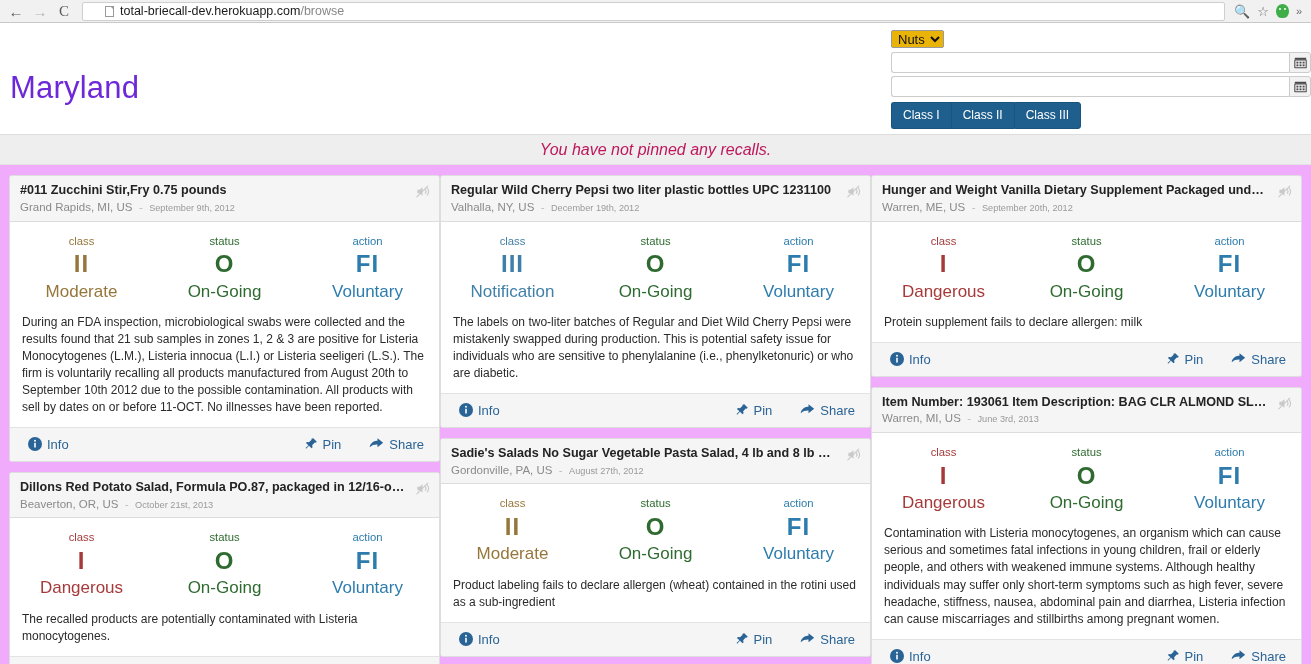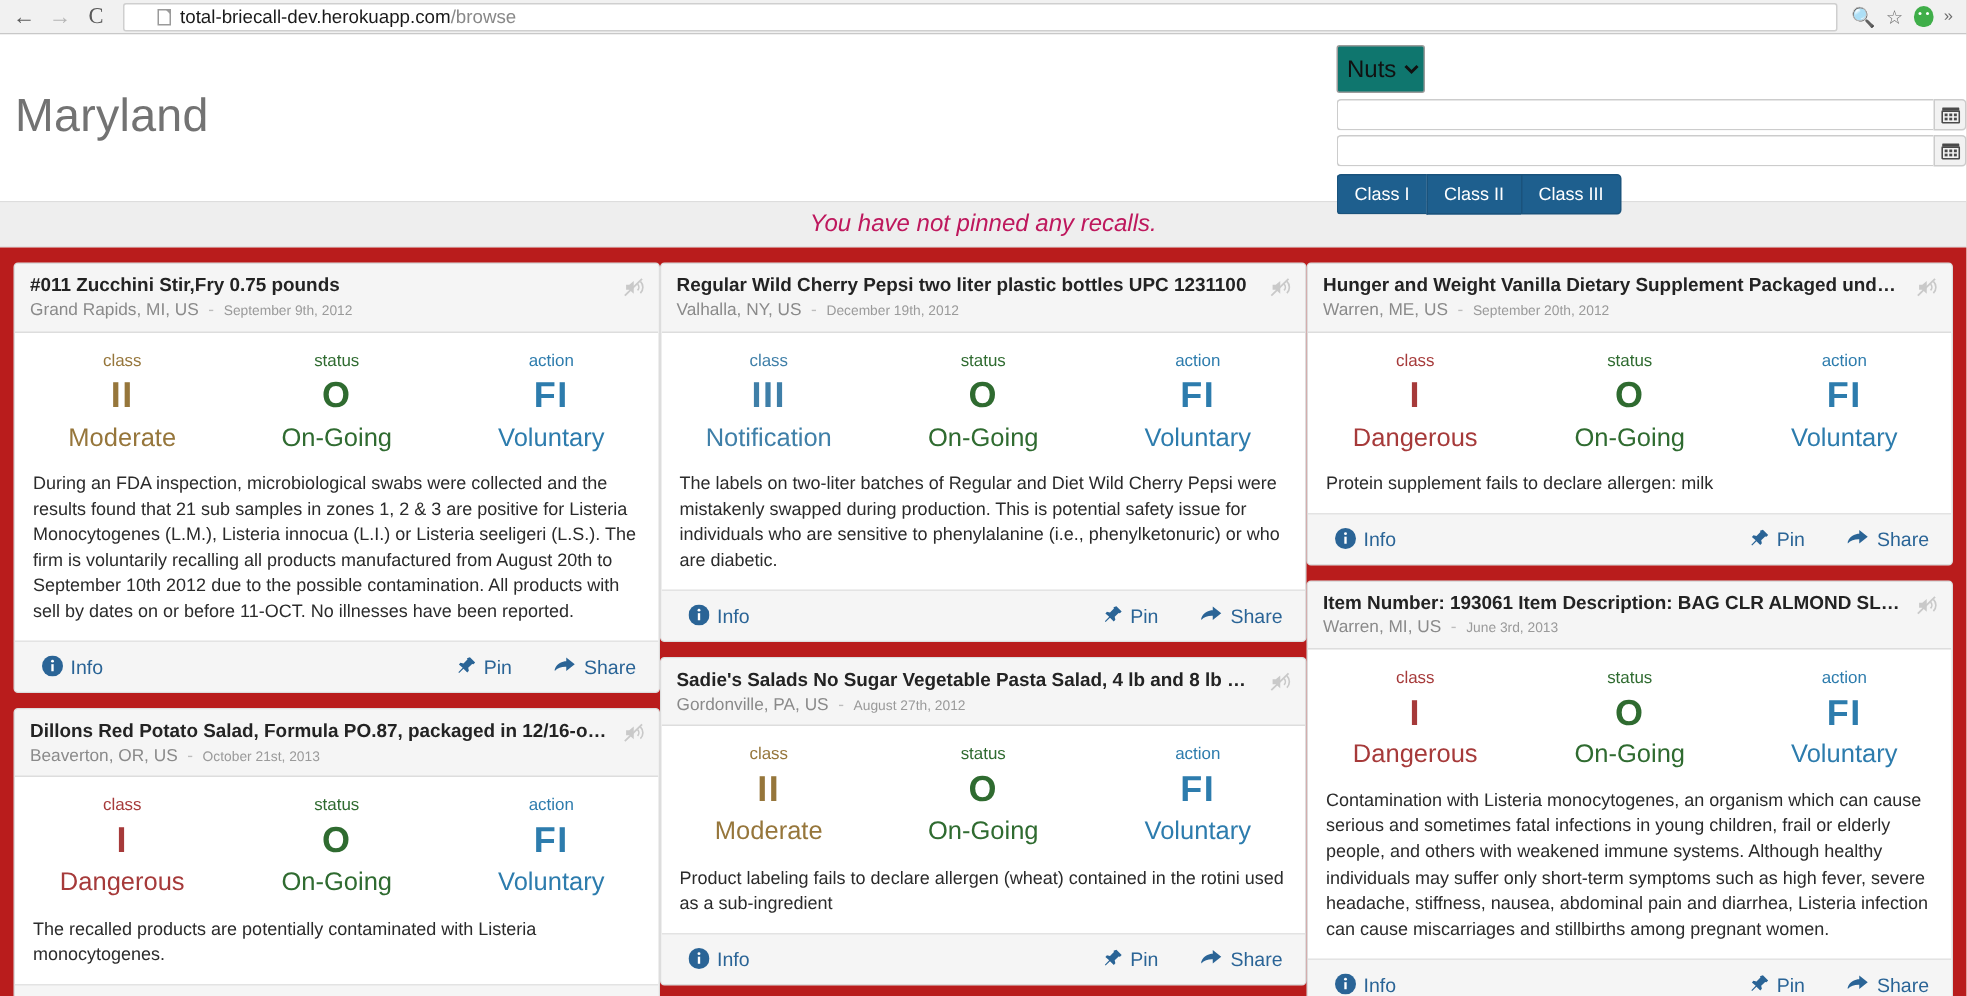--- a/index.html
+++ b/index.html
@@ -50,32 +50,32 @@
     background: #fff; border-radius: 50%;
   }
   .ext-dot::before { left: 3px; } .ext-dot::after { right: 3px; }
 
   
   .page-header {
     height: 112px; position: relative;
     background: #fff; border-bottom: 1px solid #dddddd;
   }
   .state-title {
-    position: absolute; left: 10px; top: 36px;
-    font-size: 31px; font-weight: 400; color: #737373;
+    position: absolute; left: 10px; top: 47px;
+    font-size: 31px; font-weight: 400; color: #6d28d9;
     letter-spacing: 0.2px;
   }
   .filters {
     position: absolute; right: 0px; top: 7px;
     width: 420px;
   }
   .cat-select {
     font-family: "Liberation Sans", sans-serif;
-    font-size: 16px; height: 32px; padding: 0 2px;
-    border: 1px solid #9b9b9b; background: #0f766e; color: #111;
+    font-size: 13px; height: 18px; padding: 0 2px;
+    border: 1px solid #9b9b9b; background: #eab308; color: #111;
     border-radius: 2px; margin-bottom: 4px;
   }
   .date-row { display: flex; margin-bottom: 3px; }
   .date-input {
     flex: 1; height: 21px; border: 1px solid #cccccc; border-right: none;
     background: #fff; font-size: 12px; padding: 0 5px;
     font-family: "Liberation Sans", sans-serif; color: #333;
     border-radius: 3px 0 0 3px; outline: none;
   }
   .cal-btn {
@@ -97,21 +97,21 @@
   .pinned-strip {
     height: 30px; background: #eeeeee;
     display: flex; align-items: center; justify-content: center;
     border-bottom: 1px solid #e2e2e2;
   }
   .pinned-text { font-size: 16px; font-style: italic; color: #be185d; }
 
   
   .columns {
     display: flex; padding: 10px 9px 0 9px;
-    background: #b91c1c; height: 499px; align-items: flex-start;
+    background: #f0abfc; height: 499px; align-items: flex-start;
   }
   .column { flex: 1; display: flex; flex-direction: column; gap: 10px; min-width: 0; }
 
   
   .card {
     background: #ffffff; border: 1px solid #dddddd; border-radius: 3px;
     overflow: hidden;
   }
   .card-head {
     background: #f5f5f5; border-bottom: 1px solid #dddddd;

